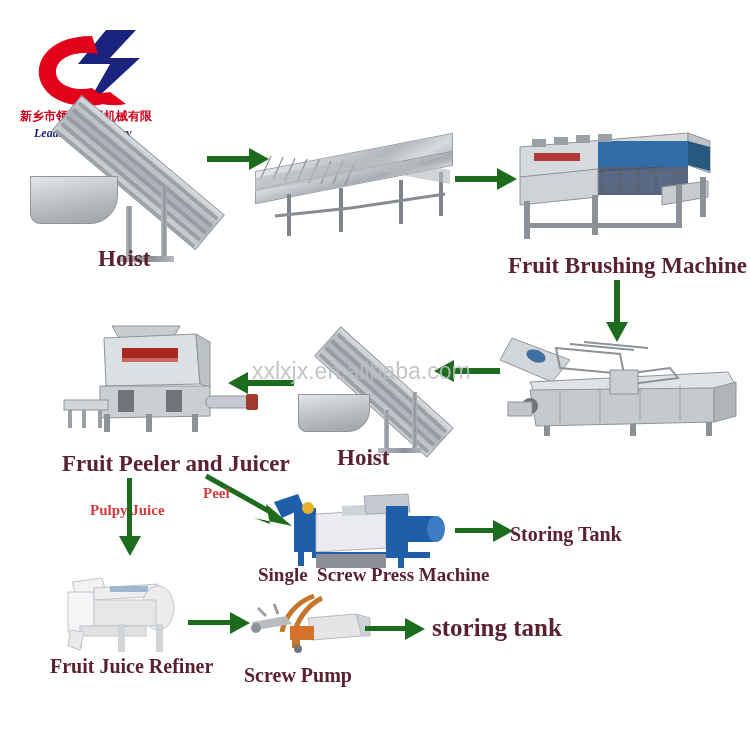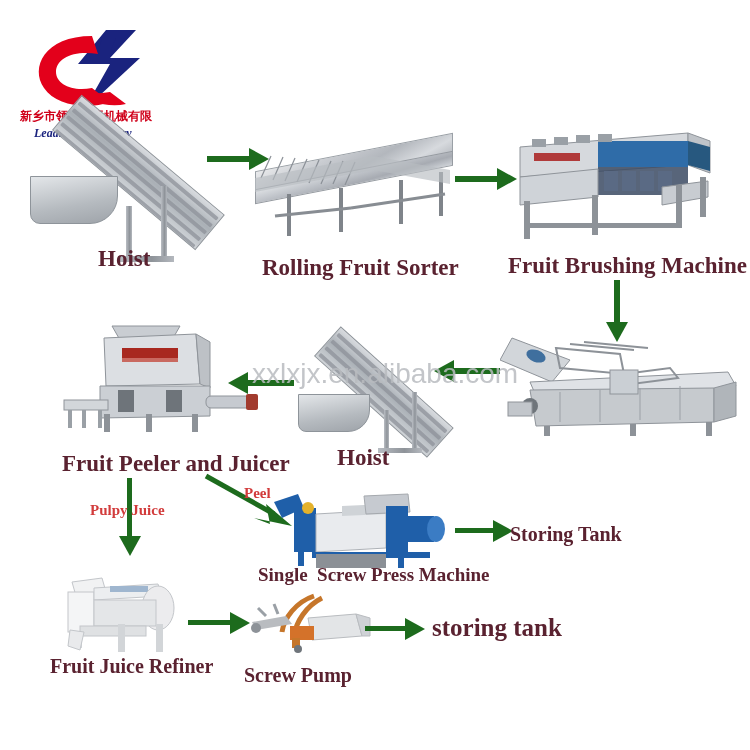--- a/index.html
+++ b/index.html
@@ -111,21 +111,20 @@
         <line x1="146" y1="52" x2="146" y2="92"></line>
         <line x1="186" y1="44" x2="186" y2="84"></line>
       </g>
       <g stroke="#888d93" stroke-width="3">
         <line x1="20" y1="86" x2="96" y2="78"></line>
         <line x1="96" y1="78" x2="190" y2="64"></line>
       </g>
       <polygon points="0,48 118,26 195,40 195,54 118,40 0,62" fill="#b9bdc2" opacity=".65"></polygon>
     </svg>
   </div>
-  <div class="lbl" style="left:262px;top:256px;font-size:23px;">Rolling Fruit Sorter</div>
 
   <div class="arrow a-right" style="left:455px;top:168px;width:60px;height:22px;">
     <div class="shaft" style="left:0;top:8px;width:44px;height:6px;"></div>
     <div class="head" style="left:42px;top:0px;"></div>
   </div>
 
   <div class="mach" style="left:512px;top:125px;width:200px;height:118px;">
     <svg width="200" height="118" style="position:absolute;left:0;top:0;">
       <polygon points="8,52 8,22 176,8 176,40" fill="#d6d9dd" stroke="#8f949a"></polygon>
       <polygon points="176,8 198,16 198,48 176,40" fill="#bfc3c8" stroke="#8f949a"></polygon>
@@ -241,33 +240,33 @@
         <rect x="8" y="98" width="4" height="18"></rect>
           <rect x="22" y="98" width="4" height="18"></rect>
         <rect x="38" y="98" width="4" height="18"></rect>
       </g>
       <rect x="146" y="84" width="46" height="12" rx="5" fill="#c6cad0" stroke="#8f949a"></rect>
       <rect x="186" y="82" width="12" height="16" rx="2" fill="#a23b2e"></rect>
     </svg>
   </div>
   <div class="lbl" style="left:62px;top:452px;font-size:23px;">Fruit Peeler and Juicer</div>
 
-  <div class="watermark" style="left:252px;top:358px;font-size:28px;text-align:center;">xxlxjx.en.alibaba.com</div>
+  <div class="watermark" style="left:252px;top:358px;font-size:23px;text-align:center;">xxlxjx.en.alibaba.com</div>
 
   <div class="arrow a-down" style="left:119px;top:478px;width:22px;height:82px;">
     <div class="shaft" style="left:8px;top:0;width:5px;height:62px;"></div>
     <div class="head" style="left:0px;top:58px;"></div>
   </div>
   <div class="lbl red" style="left:90px;top:503px;font-size:15px;">Pulpy Juice</div>
 
   <svg style="position:absolute;left:200px;top:470px;width:110px;height:70px;">
     <line x1="6" y1="6" x2="74" y2="44" stroke="#1d6b1d" stroke-width="5"></line>
     <polygon points="92,56 66,34 70,54 54,48" fill="#1d6b1d"></polygon>
   </svg>
-  <div class="lbl red" style="left:203px;top:486px;font-size:15px;margin-left:41px;">Peel</div>
+  <div class="lbl red" style="left:203px;top:486px;font-size:15px;">Peel</div>
 
   <div class="mach" style="left:268px;top:492px;width:195px;height:78px;">
     <svg width="195" height="78" style="position:absolute;left:0;top:0;">
       <polygon points="6,10 30,2 36,16 14,26" fill="#1f5fa9"></polygon>
       <rect x="26" y="16" width="22" height="44" fill="#1f5fa9"></rect>
       <circle cx="40" cy="16" r="6" fill="#e4b22c"></circle>
       <polygon points="48,22 118,18 118,56 48,60" fill="#e9ebee" stroke="#aeb2b7"></polygon>
       <polygon points="74,14 118,12 118,22 74,24" fill="#cfd3d7"></polygon>
       <polygon points="96,4 140,2 142,20 98,22" fill="#c6cad0" stroke="#a5a9ae"></polygon>
       <rect x="118" y="14" width="22" height="46" fill="#1f5fa9"></rect>

